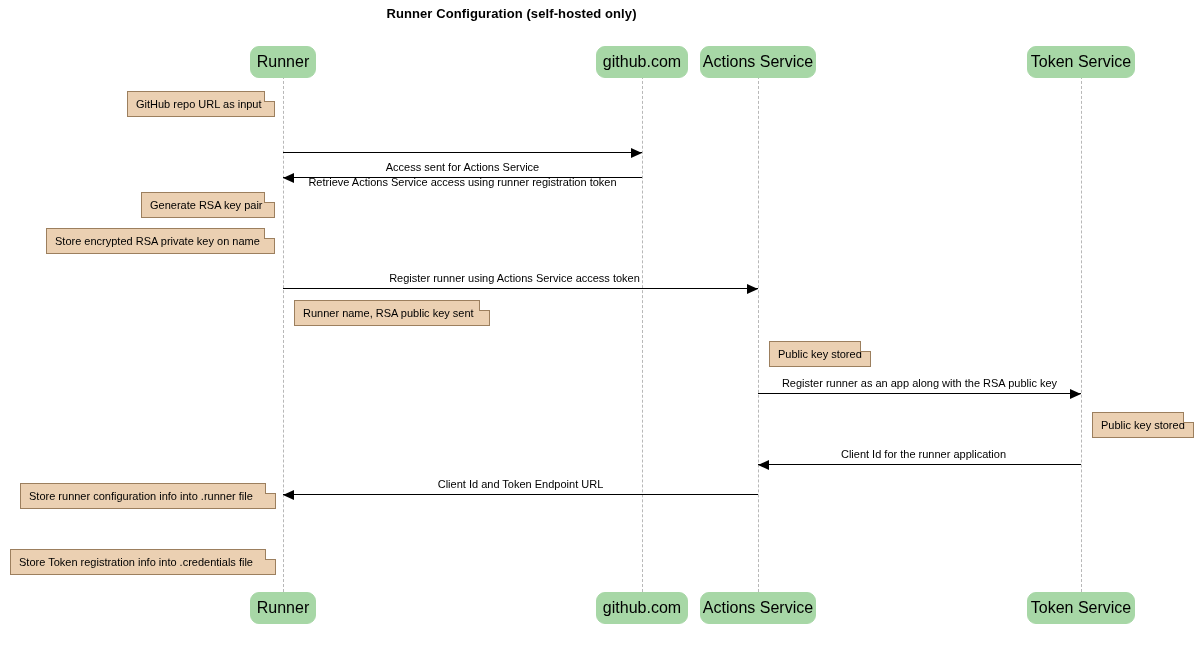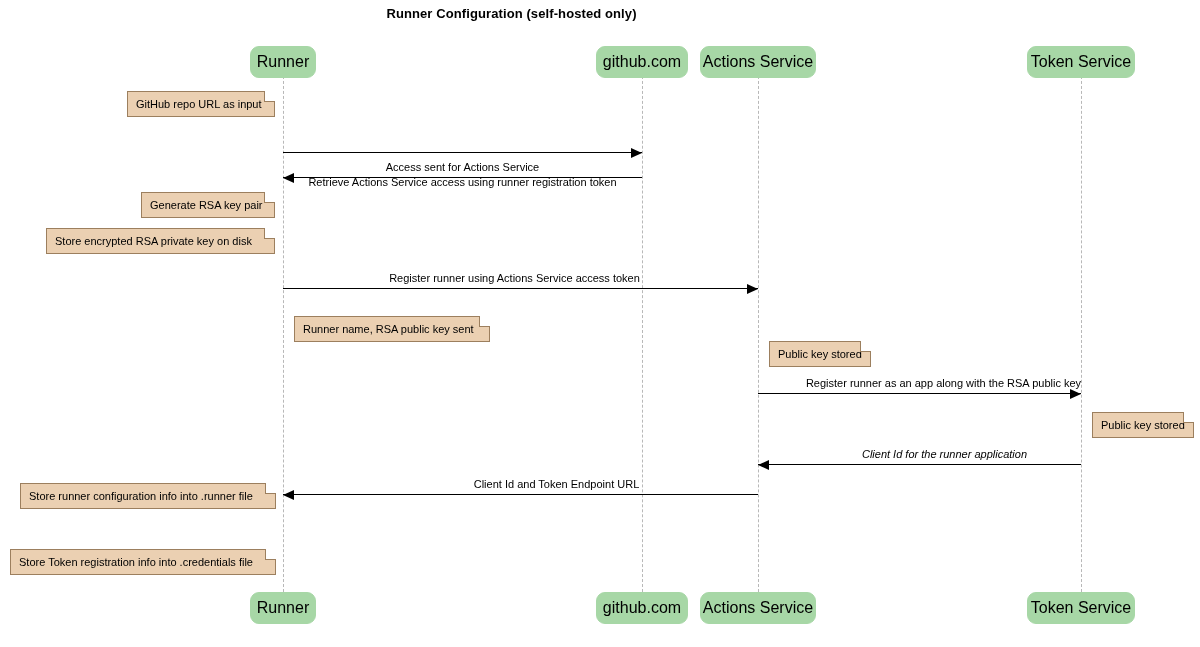--- a/index.html
+++ b/index.html
@@ -110,33 +110,33 @@
       <div class="msg-head right" style="top: 147.5px; left: 631px;"></div>
       <div class="msg-label" style="left: 283px; width: 359px; top: 136px; margin-top: 40px;">Retrieve Actions Service access using runner registration token</div>
       <div class="msg-line" style="left: 283px; top: 177px; width: 359px;"></div>
       <div class="msg-head left" style="top: 172.5px; left: 283px;"></div>
       <div class="msg-label" style="left: 283px; width: 359px; top: 161px;">Access sent for Actions Service</div>
       <div class="msg-line" style="left: 283px; top: 288px; width: 475px;"></div>
       <div class="msg-head right" style="top: 283.5px; left: 747px;"></div>
       <div class="msg-label" style="left: 277px; width: 475px; top: 272px;">Register runner using Actions Service access token</div>
       <div class="msg-line" style="left: 758px; top: 393px; width: 323px;"></div>
       <div class="msg-head right" style="top: 388.5px; left: 1070px;"></div>
-      <div class="msg-label" style="left: 758px; width: 323px; top: 377px; margin-left: 24px;">Register runner as an app along with the RSA public key</div>
+      <div class="msg-label" style="left: 758px; width: 323px; top: 377px;">Register runner as an app along with the RSA public key</div>
       <div class="msg-line" style="left: 758px; top: 464px; width: 323px;"></div>
       <div class="msg-head left" style="top: 459.5px; left: 758px;"></div>
-      <div class="msg-label" style="left: 783px; width: 323px; top: 448px; font-style: italic;">Client Id for the runner application</div>
+      <div class="msg-label" style="left: 762px; width: 323px; top: 448px;">Client Id for the runner application</div>
       <div class="msg-line" style="left: 283px; top: 494px; width: 475px;"></div>
       <div class="msg-head left" style="top: 489.5px; left: 283px;"></div>
-      <div class="msg-label" style="left: 283px; width: 475px; top: 478px; padding-left: 36px;">Client Id and Token Endpoint URL</div>
+      <div class="msg-label" style="left: 283px; width: 475px; top: 478px;">Client Id and Token Endpoint URL</div>
     </div>
   <div id="notes">
       <div class="note" style="left: 127px; top: 91px; width: 148px; height: 26px;"><span>GitHub repo URL as input</span><span class="fold"></span></div>
       <div class="note" style="left: 141px; top: 192px; width: 134px; height: 14px;"><span>Generate RSA key pair</span><span class="fold"></span></div>
-      <div class="note" style="left: 46px; top: 228px; width: 229px; height: 26px;"><span>Store encrypted RSA private key on disk</span><span class="fold"></span></div>
-      <div class="note" style="left: 294px; top: 316px; width: 196px; height: 26px;"><span>Runner name, RSA public key sent</span><span class="fold"></span></div>
+      <div class="note" style="left: 46px; top: 228px; width: 229px; height: 26px;"><span>Store encrypted RSA private key on name</span><span class="fold"></span></div>
+      <div class="note" style="left: 294px; top: 300px; width: 196px; height: 26px;"><span>Runner name, RSA public key sent</span><span class="fold"></span></div>
       <div class="note" style="left: 769px; top: 341px; width: 102px; height: 26px;"><span>Public key stored</span><span class="fold"></span></div>
       <div class="note" style="left: 1092px; top: 412px; width: 102px; height: 26px;"><span>Public key stored</span><span class="fold"></span></div>
       <div class="note" style="left: 20px; top: 483px; width: 256px; height: 26px;"><span>Store runner configuration info into .runner file</span><span class="fold"></span></div>
       <div class="note" style="left: 10px; top: 549px; width: 266px; height: 26px;"><span>Store Token registration info into .credentials file</span><span class="fold"></span></div>
     </div>
   <div id="participants-top">
       <div class="participant" style="left: 250px; top: 46px; width: 66px;"><span>Runner</span></div>
       <div class="participant" style="left: 596px; top: 46px; width: 92px;"><span>github.com</span></div>
       <div class="participant" style="left: 700px; top: 46px; width: 116px;"><span>Actions Service</span></div>
       <div class="participant" style="left: 1027px; top: 46px; width: 108px;"><span>Token Service</span></div>

